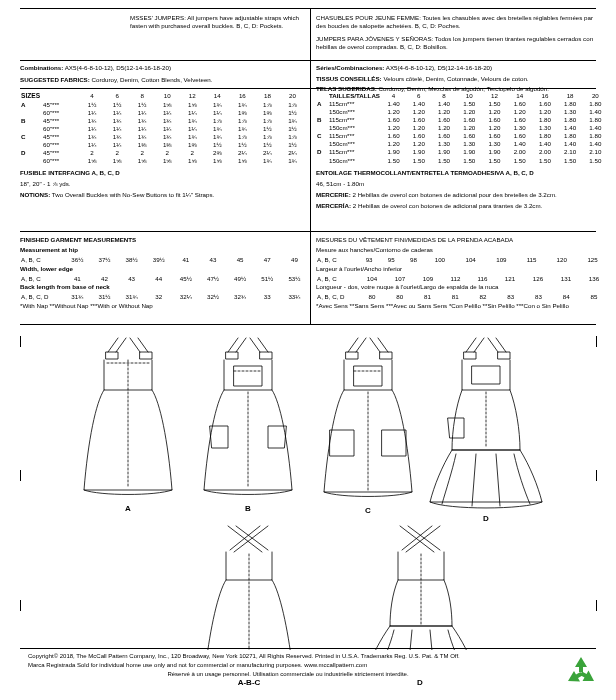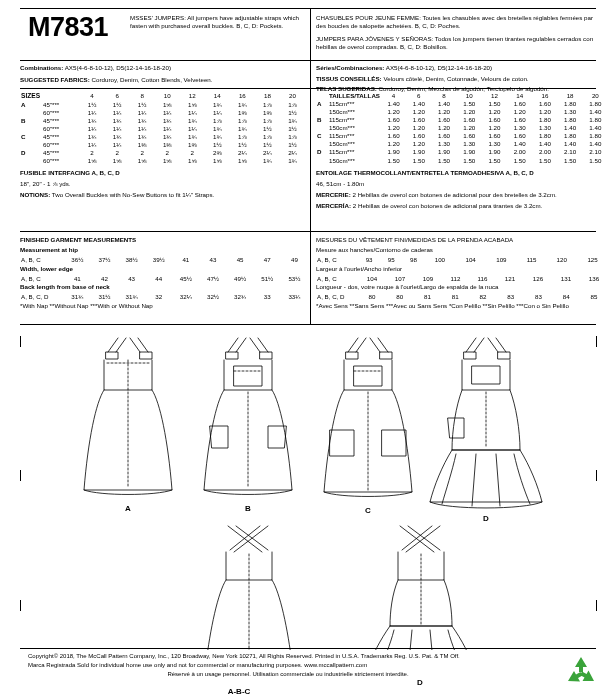--- a/index.html
+++ b/index.html
@@ -73,21 +73,20 @@
   
   .tick{position:absolute;background:#000;width:1px;height:11px;}
 </style>
 </head>
 <body>
 
 <div class="page">
 
   <div class="hline" style="left:20px;top:8px;width:576px;"></div>
 
-  <div class="pattern-num">M7831</div>
 
   <div class="col-mid">
     <p>MSSES' JUMPERS: All jumpers have adjustable straps which fasten with purchased overall buckles. B, C, D: Pockets.</p>
   </div>
 
   <div class="col-right">
     <p>CHASUBLES POUR JEUNE FEMME: Toutes les chasubles avec des bretelles réglables fermées par des boucles de salopette achetées. B, C, D: Poches.</p>
     <p>JUMPERS PARA JÓVENES Y SEÑORAS: Todos los jumpers tienen tirantes regulables cerrados con hebillas de overol compradas. B, C, D: Bolsillos.</p>
   </div>
 
@@ -594,21 +593,21 @@
           <path d="M421,224 L421,294" stroke-dasharray="2,2"></path>
         </g>
       </g>
     </svg>
   </div>
 
   <div class="viewlabel" style="left:108px;top:504px;width:40px;">A</div>
   <div class="viewlabel" style="left:228px;top:504px;width:40px;">B</div>
   <div class="viewlabel" style="left:348px;top:506px;width:40px;">C</div>
   <div class="viewlabel" style="left:466px;top:514px;width:40px;">D</div>
-  <div class="viewlabel" style="left:216px;top:678px;width:46px;margin-top:9px;">A-B-C</div>
+  <div class="viewlabel" style="left:226px;top:678px;width:46px;">A-B-C</div>
   <div class="viewlabel" style="left:400px;top:678px;width:40px;">D</div>
 
   <div class="hline" style="left:20px;top:648px;width:576px;"></div>
 
   <div class="footer">
     <p>Copyright© 2018, The McCall Pattern Company, Inc., 120 Broadway, New York 10271, All Rights Reserved. Printed in U.S.A. Trademarks Reg. U.S. Pat. &amp; TM Off.</p>
     <p>Marca Registrada   Sold for individual home use only and not for commercial or manufacturing purposes. www.mccallpattern.com</p>
     <p style="text-align:center;">Réservé à un usage personnel. Utilisation commerciale ou industrielle strictement interdite.</p>
   </div>
 

